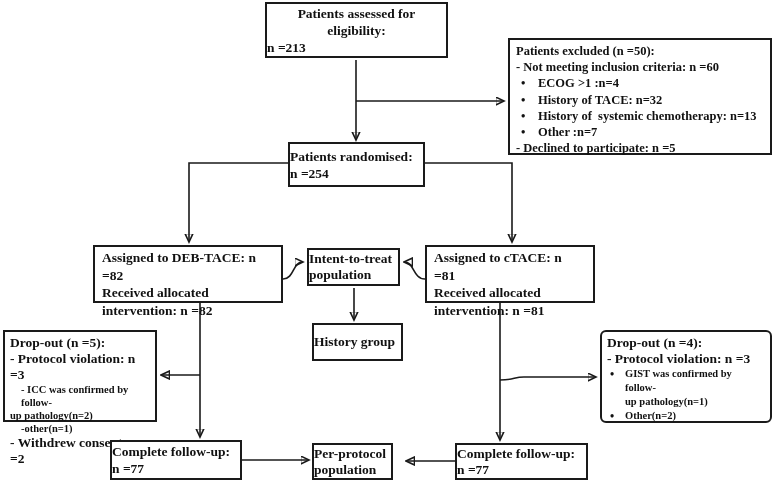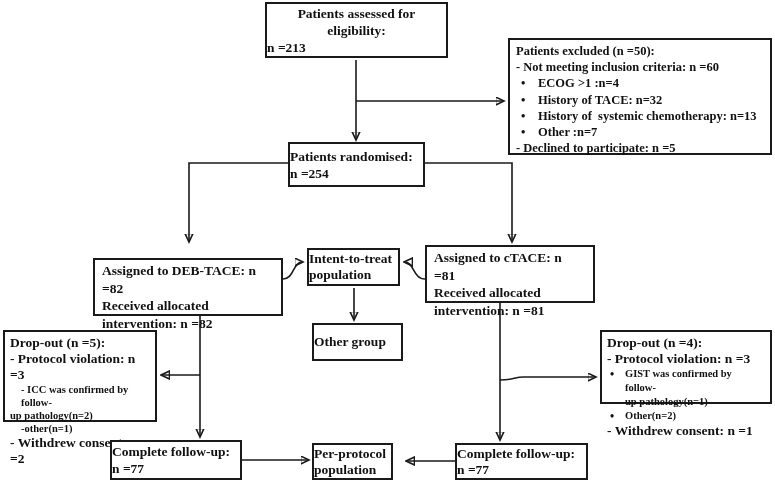--- a/index.html
+++ b/index.html
@@ -25,29 +25,29 @@
   .ln { white-space:pre-wrap; }
   
   .box-eligibility { left:265px; top:2px; width:183px; height:56px; font-size:13.5px; line-height:17px; }
   .box-randomised  { left:288px; top:142px; width:137px; height:45px; font-size:13.5px; line-height:17px; }
   .box-intent      { left:307px; top:248px; width:93px;  height:38px; font-size:13.5px; line-height:16px; }
   .box-safety      { left:312px; top:323px; width:91px;  height:38px; font-size:13.5px; }
   .box-follow-left { left:110px; top:440px; width:132px; height:40px; font-size:13.5px; line-height:17px; }
   .box-per-protocol{ left:312px; top:443px; width:81px;  height:37px; font-size:13.5px; line-height:16px; }
   .box-follow-right{ left:455px; top:443px; width:133px; height:37px; font-size:13.5px; line-height:16px; }
   
-  .box-debtace { left:93px;  top:258px; width:190px; height:58px; padding:2px 7px; }
+  .box-debtace { left:93px;  top:245px; width:190px; height:58px; padding:2px 7px; }
   .box-ctace   { left:425px; top:245px; width:170px; height:58px; padding:2px 7px; }
   .box-debtace .ln, .box-ctace .ln { font-size:13.5px; line-height:17.5px; }
   .box-excluded { left:508px; top:38px; width:264px; height:117px; padding:3px 6px; }
   .box-excluded .ln { font-size:12.5px; line-height:16.2px; }
   .box-excluded .ln-bullet { display:flex; }
   .box-excluded .blt { flex:0 0 22px; width:22px; padding-left:5px; box-sizing:border-box; }
   .box-dropout-left  { left:3px;   top:330px; width:154px; height:92px; padding:3px 5px; }
-  .box-dropout-right { left:600px; top:330px; width:172px; height:74px; padding:3px 5px; }
+  .box-dropout-right { left:600px; top:330px; width:172px; height:93px; padding:3px 5px;border-radius:6px; }
   .box-dropout-left .ln-main, .box-dropout-right .ln-main { font-size:13.5px; line-height:16px; }
   .box-dropout-left .ln-sub       { font-size:10.5px; line-height:13px; }
   .box-dropout-left .ln-subindent { font-size:10.5px; line-height:13px; padding-left:11px; }
   .box-dropout-right .ln-bullet { display:flex; font-size:10.5px; line-height:14px; }
   .box-dropout-right .blt { flex:0 0 18px; width:18px; padding-left:3px; box-sizing:border-box; font-size:12px; }
   .box-dropout-right .ln-cont { font-size:10.5px; line-height:14px; padding-left:18px; }
 </style>
 </head>
 <body>
 
@@ -105,39 +105,38 @@
     <div class="ln">population</div>
   </div>
 
   <div class="box box-ctace">
       <div class="ln ln-main">Assigned to cTACE: n =81</div>
       <div class="ln ln-main">Received allocated</div>
       <div class="ln ln-main">intervention: n =81</div>
     </div>
 
   <div class="box box-centered box-safety">
-    <div class="ln">Other group</div>
+    <div class="ln">History group</div>
   </div>
 
   <div class="box box-dropout-left">
       <div class="ln ln-main">Drop-out (n =5):</div>
       <div class="ln ln-main">- Protocol violation: n =3</div>
       <div class="ln ln-subindent">- ICC was confirmed by follow-</div>
       <div class="ln ln-sub">up pathology(n=2)</div>
       <div class="ln ln-subindent">-other(n=1)</div>
       <div class="ln ln-main">- Withdrew consent: n =2</div>
     </div>
 
   <div class="box box-dropout-right">
       <div class="ln ln-main">Drop-out (n =4):</div>
       <div class="ln ln-main">- Protocol violation: n =3</div>
       <div class="ln ln-bullet"><span class="blt">•</span><span>GIST was confirmed by follow-</span></div>
       <div class="ln ln-cont">up pathology(n=1)</div>
       <div class="ln ln-bullet"><span class="blt">•</span><span>Other(n=2)</span></div>
-      <div class="ln ln-main">- Withdrew consent: n =1</div>
     </div>
 
   <div class="box box-centered box-follow-left">
     <div class="ln">Complete follow-up:</div>
     <div class="ln">n =77</div>
   </div>
 
   <div class="box box-centered box-per-protocol">
     <div class="ln">Per-protocol</div>
     <div class="ln">population</div>

